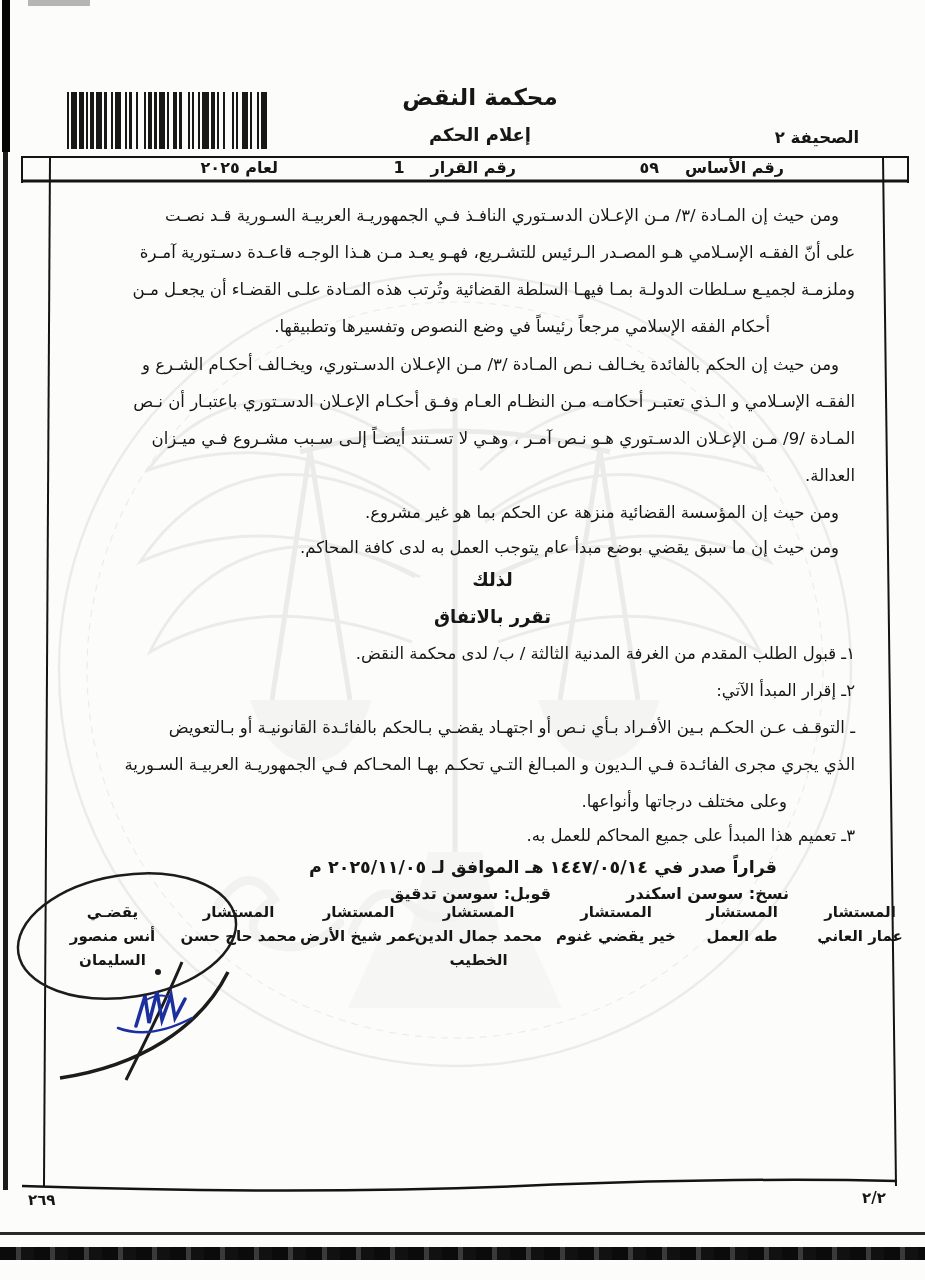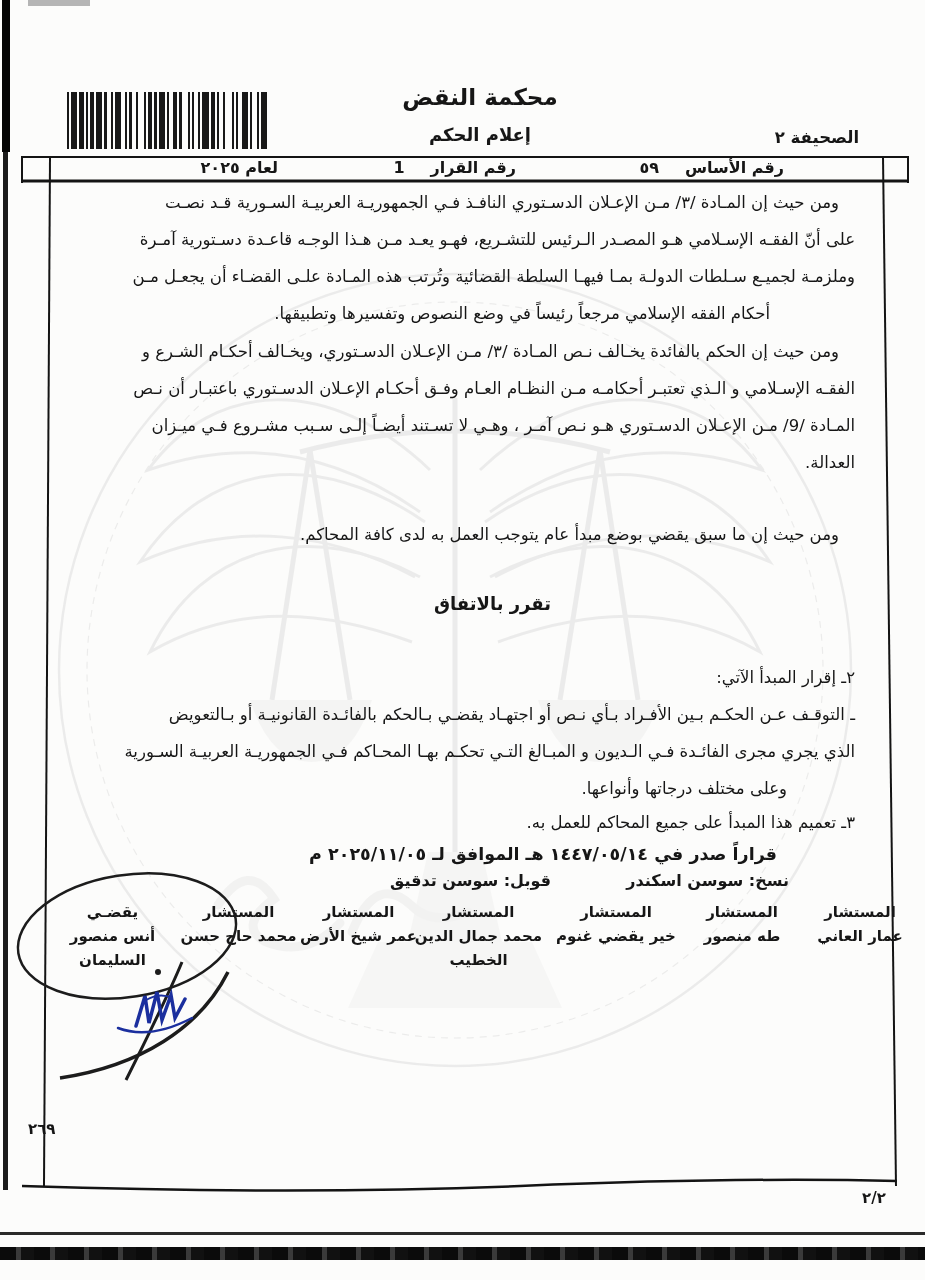--- a/index.html
+++ b/index.html
@@ -17,42 +17,42 @@
   .doc-subtitle{left:300px;top:124px;width:360px;text-align:center;font-weight:bold;font-size:18px;}
   .page-label{left:762px;top:128px;width:110px;text-align:center;font-weight:bold;font-size:16.5px;}
   .barcode{left:62px;top:92px;width:205px;height:57px;display:flex;align-items:stretch;}
   .barcode span{display:block;height:100%;}
   .barcode .b{background:#181818;} .barcode .w{background:transparent;}
   
   .case-row{left:50px;top:158px;width:834px;height:22px;font-weight:bold;font-size:16px;}
   .case-cell{position:absolute;top:0;display:flex;gap:26px;align-items:center;white-space:nowrap;}
   .cell-base{right:100px;} .cell-decision{right:368px;} .cell-year{right:606px;}
   
-  .body-block{left:60px;top:188px;width:795px;height:700px;}
+  .body-block{left:60px;top:201px;width:795px;height:700px;}
   .ln{position:absolute;right:0;left:0;font-size:16.5px;line-height:26px;}
   .ln.indent{padding-right:16px;}
   .ln.pad85{padding-right:85px;}
   .ln.pad68{padding-right:68px;}
   .ln.center{text-align:center;padding-left:70px;font-weight:bold;font-size:18px;}
   .ln.date{padding-right:78px;font-weight:bold;font-size:17.5px;}
   .clerk-row{position:absolute;top:683px;right:0;left:0;font-size:16px;font-weight:bold;}
   .clerk-copied{position:absolute;right:66px;top:0;}
   .clerk-checked{position:absolute;left:330px;top:0;text-align:right;}
   
   .sig{position:absolute;text-align:center;font-weight:bold;font-size:15px;line-height:24px;z-index:3;}
   .sig span{display:block;}
   .sig-1{left:810px;top:900px;width:100px;}
   .sig-2{left:692px;top:900px;width:100px;}
   .sig-3{left:556px;top:900px;width:120px;}
   .sig-4{left:406px;top:900px;width:145px;}
   .sig-5{left:296px;top:900px;width:125px;}
   .sig-6{left:176px;top:900px;width:125px;}
   .sig-7{left:50px;top:900px;width:125px;}
   
-  .pg-left{left:28px;top:1120px;font-weight:bold;font-size:15px;z-index:3;}
+  .pg-left{left:28px;top:1191px;font-weight:bold;font-size:15px;z-index:3;}
   .pg-right{left:862px;top:1189px;font-weight:bold;font-size:15px;z-index:3;}
   
   .edge-top{left:2px;top:0;width:8px;height:152px;background:#050505;z-index:4;}
   .edge-rest{left:3px;top:152px;width:5px;height:1038px;background:#1b1b1b;z-index:4;}
   .corner-smudge{left:28px;top:0;width:62px;height:6px;background:#b5b5b5;z-index:4;}
   .bottom-line{left:0;top:1232px;width:925px;height:3px;background:#2a2a2a;z-index:4;}
   .bottom-band{left:0;top:1247px;width:925px;height:13px;z-index:4;
     background:repeating-linear-gradient(90deg,#0b0b0b 0 16px,#3a3a3a 16px 21px,#111 21px 34px);}
 </style>
 </head>
@@ -193,41 +193,44 @@
 
   <div class="abs body-block txt">
     <div class="ln indent" style="top:2px">ومن حيث إن المـادة /٣/ مـن الإعـلان الدسـتوري النافـذ فـي الجمهوريـة العربيـة السـورية قـد نصـت</div>
     <div class="ln" style="top:39px">على أنّ الفقـه الإسـلامي هـو المصـدر الـرئيس للتشـريع، فهـو يعـد مـن هـذا الوجـه قاعـدة دسـتورية آمـرة</div>
     <div class="ln pad85" style="top:113px">أحكام الفقه الإسلامي مرجعاً رئيساً في وضع النصوص وتفسيرها وتطبيقها.</div>
     <div class="ln" style="top:76px">وملزمـة لجميـع سـلطات الدولـة بمـا فيهـا السلطة القضائية وتُرتب هذه المـادة علـى القضـاء أن يجعـل مـن</div>
     <div class="ln indent" style="top:151px">ومن حيث إن الحكم بالفائدة يخـالف نـص المـادة /٣/ مـن الإعـلان الدسـتوري، ويخـالف أحكـام الشـرع و</div>
     <div class="ln" style="top:188px">الفقـه الإسـلامي و الـذي تعتبـر أحكامـه مـن النظـام العـام وفـق أحكـام الإعـلان الدسـتوري باعتبـار أن نـص</div>
     <div class="ln" style="top:225px">المـادة /9/ مـن الإعـلان الدسـتوري هـو نـص آمـر ، وهـي لا تسـتند أيضـاً إلـى سـبب مشـروع فـي ميـزان</div>
     <div class="ln" style="top:262px">العدالة.</div>
+    <div class="ln indent" style="top:299px">ومن حيث إن المؤسسة القضائية منزهة عن الحكم بما هو غير مشروع.</div>
     <div class="ln indent" style="top:334px">ومن حيث إن ما سبق يقضي بوضع مبدأ عام يتوجب العمل به لدى كافة المحاكم.</div>
+    <div class="ln center" style="top:366px">لذلك</div>
     <div class="ln center" style="top:403px">تقرر بالاتفاق</div>
+    <div class="ln" style="top:440px">١ـ قبول الطلب المقدم من الغرفة المدنية الثالثة / ب/ لدى محكمة النقض.</div>
     <div class="ln" style="top:477px">٢ـ إقرار المبدأ الآتي:</div>
     <div class="ln" style="top:514px">ـ التوقـف عـن الحكـم بـين الأفـراد بـأي نـص أو اجتهـاد يقضـي بـالحكم بالفائـدة القانونيـة أو بـالتعويض</div>
     <div class="ln" style="top:551px">الذي يجري مجرى الفائـدة فـي الـديون و المبـالغ التـي تحكـم بهـا المحـاكم فـي الجمهوريـة العربيـة السـورية</div>
     <div class="ln pad68" style="top:588px">وعلى مختلف درجاتها وأنواعها.</div>
     <div class="ln" style="top:622px">٣ـ تعميم هذا المبدأ على جميع المحاكم للعمل به.</div>
     <div class="ln date" style="top:653px">قراراً صدر في ١٤٤٧/٠٥/١٤ هـ الموافق لـ ٢٠٢٥/١١/٠٥ م</div>
     <div class="clerk-row">
       <span class="clerk-copied">نسخ: سوسن اسكندر</span>
       <span class="clerk-checked">قوبل: سوسن تدقيق</span>
     </div>
   </div>
 
   <div class="sig sig-1">
     <span>المستشار</span>
     <span>عمار العاني</span>
   </div>
   <div class="sig sig-2">
     <span>المستشار</span>
-    <span>طه منصور</span>
+    <span>طه العمل</span>
   </div>
   <div class="sig sig-3">
     <span>المستشار</span>
     <span>خير يقضي غنوم</span>
   </div>
   <div class="sig sig-4">
     <span>المستشار</span>
     <span>محمد جمال الدين</span>
     <span>الخطيب</span>
   </div>

